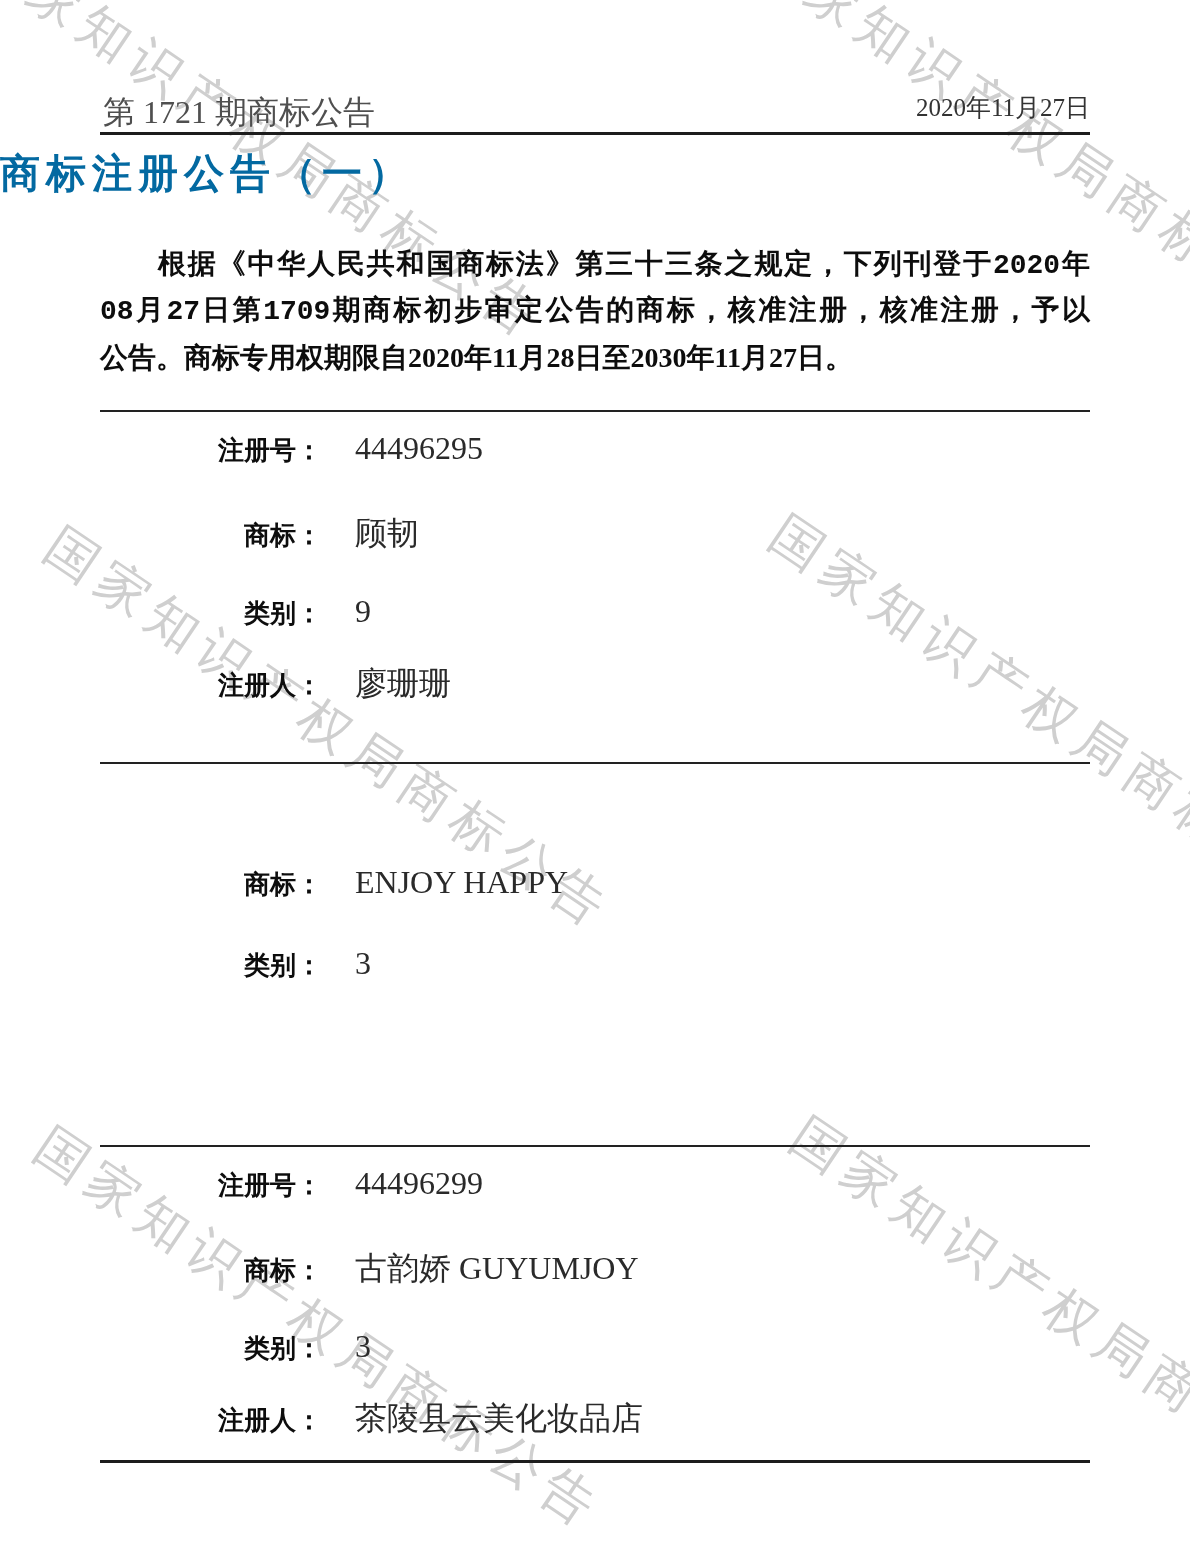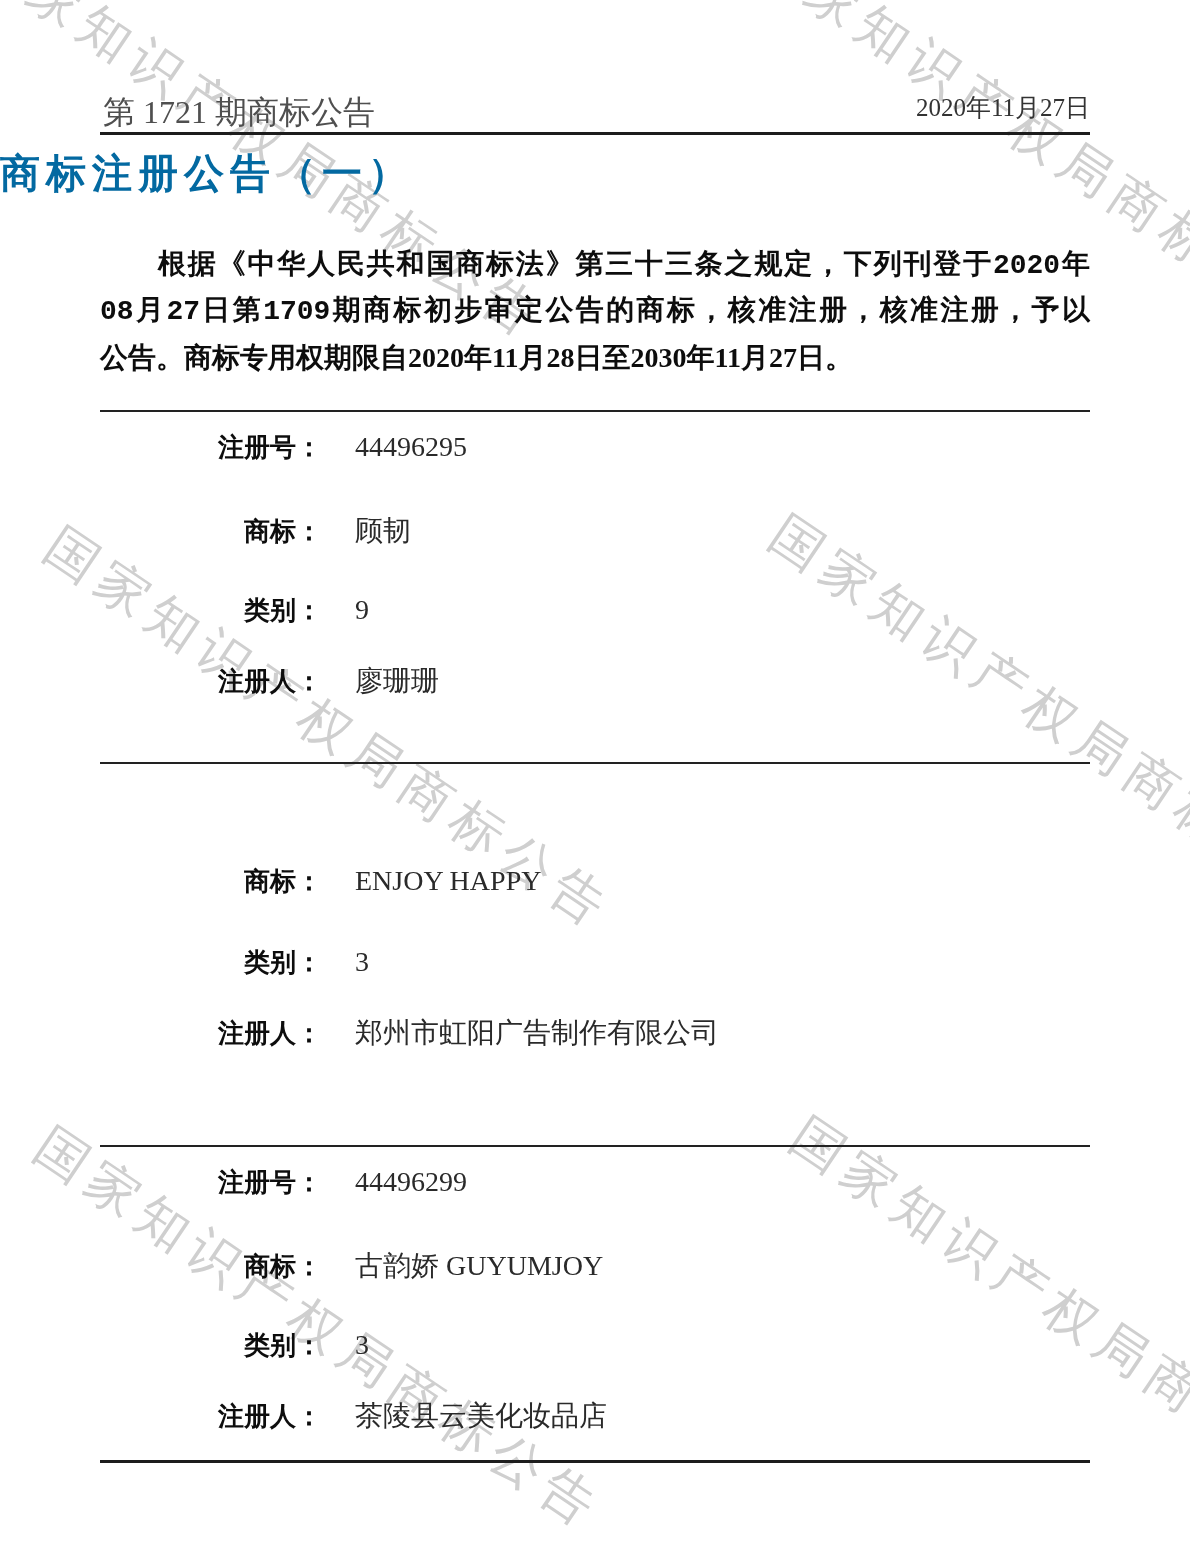--- a/index.html
+++ b/index.html
@@ -126,21 +126,21 @@
     width: 222px;
     text-align: right;
     font-size: 26px;
     font-weight: bold;
     color: #0d0d0d;
     vertical-align: baseline;
   }
   .row .val {
     display: inline-block;
     margin-left: 33px;
-    font-size: 28px;
+    font-size: 32px;
     color: #2a2a2a;
     vertical-align: baseline;
     white-space: nowrap;
   }
 </style>
 </head>
 <body>
 
 <div class="page">
 
@@ -180,23 +180,20 @@
   </div>
 
   <div class="record r2">
     <div class="record-divider"></div>
     <div class="row f2">
       <span class="lbl">商标：</span><span class="val">ENJOY HAPPY</span>
     </div>
     <div class="row f3">
       <span class="lbl">类别：</span><span class="val">3</span>
     </div>
-    <div class="row f4">
-      <span class="lbl">注册人：</span><span class="val">郑州市虹阳广告制作有限公司</span>
-    </div>
   </div>
 
   <div class="record r3">
     <div class="record-divider"></div>
     <div class="row f1">
       <span class="lbl">注册号：</span><span class="val">44496299</span>
     </div>
     <div class="row f2">
       <span class="lbl">商标：</span><span class="val">古韵娇  GUYUMJOY</span>
     </div>

